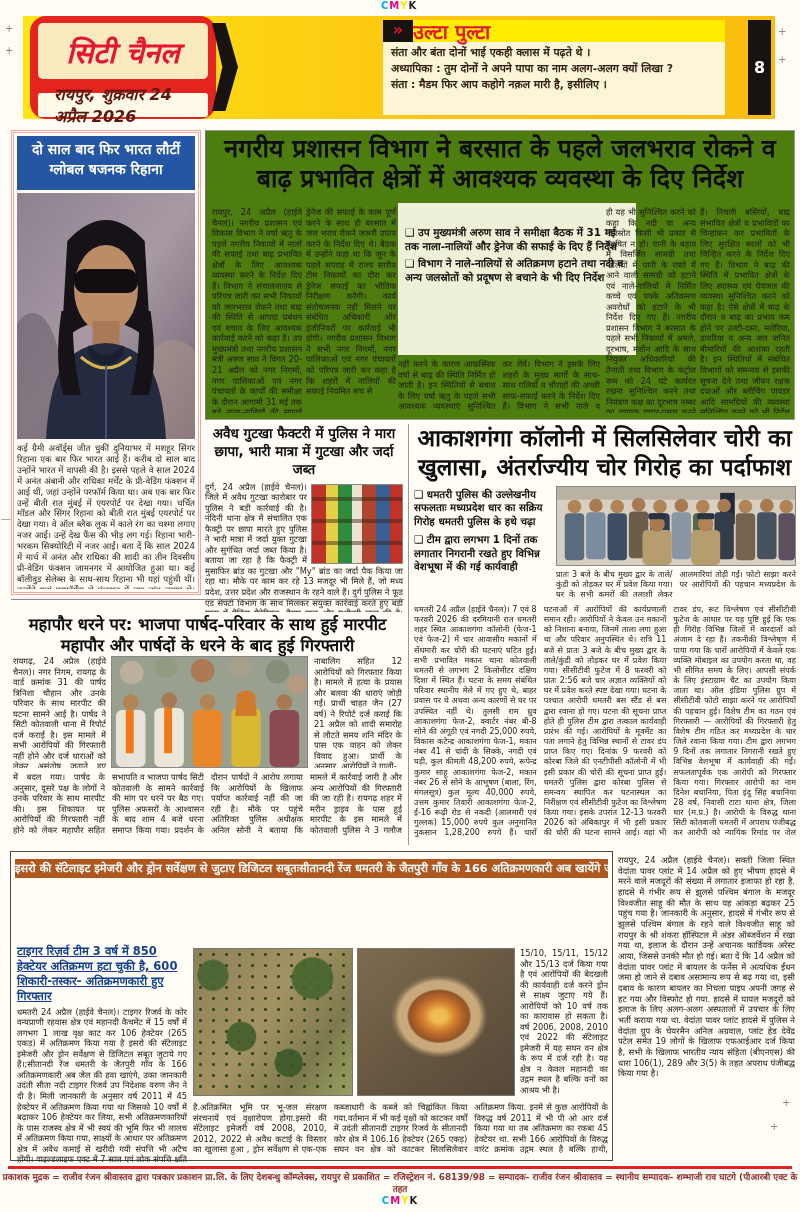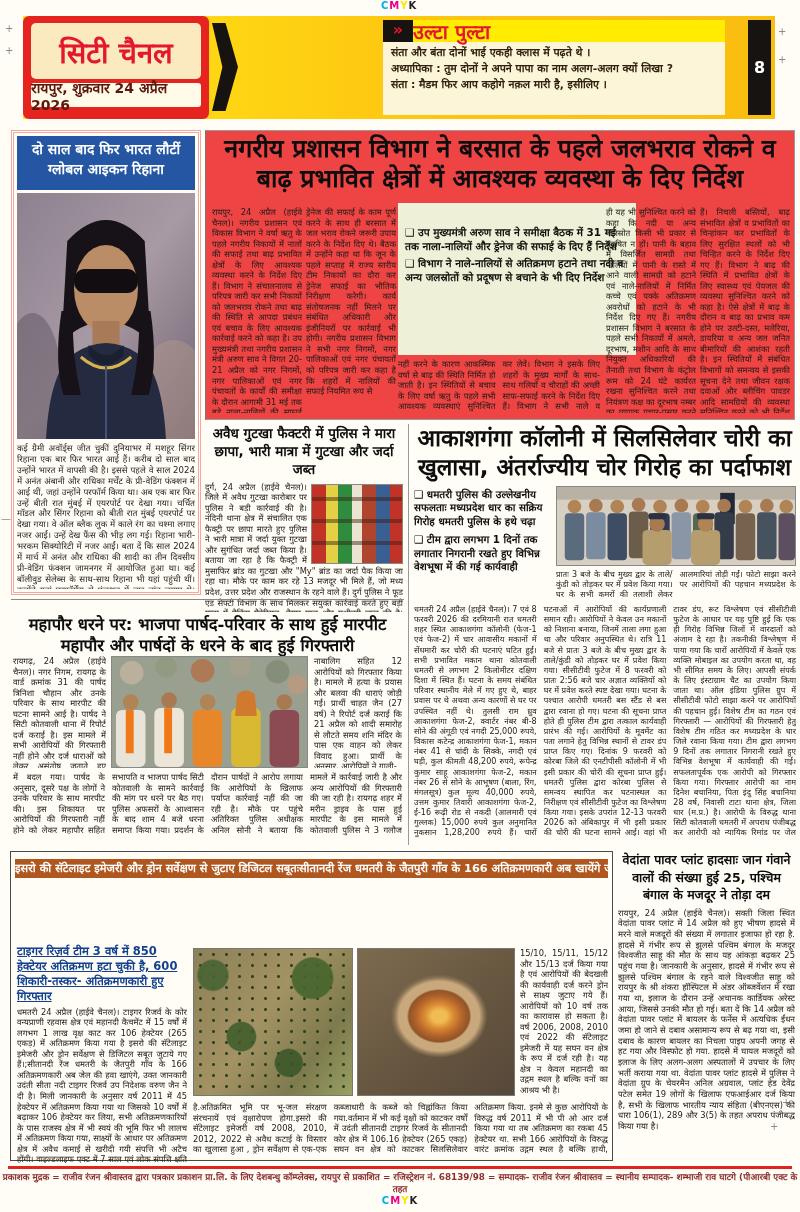--- a/index.html
+++ b/index.html
@@ -13,44 +13,44 @@
   .t { font-size:8.3px; line-height:1.27; text-align:justify; overflow:hidden; color:#201c18; }
   .crop { color:#8a8a8a; font-size:10px; line-height:1; }
 
   
   .cmyk { font-size:10px; font-weight:bold; letter-spacing:1px; }
   .cmyk .c{color:#00aeef}.cmyk .m{color:#ec008c}.cmyk .y{color:#ffe600}.cmyk .k{color:#231f20}
 
   
   #masthead { left:23px; top:16px; width:752px; height:103px;
     background:linear-gradient(90deg,#ffe515,#fdc511 55%,#f9bd10); }
-  #logo-box { position:absolute; left:0; top:0; width:186px; height:103px;
-    background:#e5231f; border-radius:6px; padding:7px 8px; }
+  #logo-box { position:absolute; left:7px; top:0; width:186px; height:103px;
+    background:#e5231f; border-radius:16px; padding:7px 8px;font-style:italic; }
   #logo-inner { background:#fbe9c0; border-radius:5px; height:56px; display:flex; align-items:center; justify-content:center;
     color:#e3172f; font-weight:bold; font-size:29px; }
-  #logo-date { margin-top:4px; background:#fffbe8; border-radius:3px; height:24px; display:flex; align-items:center; justify-content:center;
-    color:#5a180e; font-weight:bold; font-size:14px; }
+  #logo-date { margin-top:14px; background:#fffbe8; border-radius:3px; height:24px; display:flex; align-items:center; justify-content:center;
+    color:#5a180e; font-weight:bold; font-size:16px;padding-left:16px; }
   #chev { position:absolute; left:189px; top:7px; width:26px; height:88px; background:#161310;
     clip-path:polygon(0 0,52% 0,100% 50%,52% 100%,0 100%,40% 50%); }
   #joke { position:absolute; left:360px; top:4px; width:342px; height:95px; }
   #joke-head { height:22px; background:#ffec00; display:flex; align-items:center; }
   #joke-arrow { width:30px; height:22px; background:#161310; color:#e3172f; font-weight:bold; font-size:16px; line-height:20px; text-align:center; }
   #joke-title { flex:1; text-align:left; color:#e3172f; font-weight:bold; font-size:20px; }
   #joke-body { background:#fcf5d8; height:73px; padding:3px 8px; font-size:10.8px; font-weight:bold; color:#33210f; line-height:1.5; overflow:hidden; }
   #pagenum { position:absolute; left:725px; top:4px; width:23px; height:95px; background:#171310; color:#fff;
     display:flex; align-items:center; justify-content:center; font-weight:bold; font-size:16px; }
 
   
   #rihanna { left:11px; top:130px; width:190px; height:465px; border:3px double #f0a9a0; background:#fffdf6; padding:3px; }
   #rihanna-head { background:#2456a4; color:#fff; font-weight:bold; font-size:14px; text-align:center; line-height:1.45; padding:3px 2px; height:54px; }
   #rihanna-photo { width:100%; height:246px; margin-top:3px; display:block; }
   #rihanna-body { margin-top:4px; height:146px; }
 
   
-  #lead { left:205px; top:130px; width:590px; height:290px; border:1px solid #9a9a9a; border-left:1px solid #777; background:#ef4444; padding:3px 6px; }
+  #lead { left:205px; top:130px; width:590px; height:290px; border:1px solid #9a9a9a; border-left:1px solid #777; background:#4d7c0f; padding:3px 6px; }
   #lead-head { font-size:25px; font-weight:bold; text-align:center; line-height:1.2; color:#0d0d0d; }
   .lead-col { position:absolute; width:90px; height:206px; top:76px; }
   #lead-box { position:absolute; left:192px; top:72px; width:238px; height:152px; background:#eef0d8; padding:23px 7px; }
   .lead-bullet { font-size:10.4px; font-weight:bold; line-height:1.32; color:#14100c; margin-bottom:4px; text-align:left; }
   #lead-underbox { position:absolute; left:192px; top:228px; width:202px; height:56px; column-count:2; column-gap:7px; }
 
   
   #gutkha { left:205px; top:424px; width:198px; height:174px; }
   #gutkha-head { font-size:13.5px; font-weight:bold; text-align:center; line-height:1.35; color:#0d0d0d; }
   #gutkha-body { margin-top:3px; height:130px; }
@@ -140,21 +140,21 @@
       <div id="joke-body">
         <div>संता और बंता दोनों भाई एकही क्लास में पढ़ते थे ।</div>
         <div>अध्यापिका : तुम दोनों ने अपने पापा का नाम अलग-अलग क्यों लिखा ?</div>
         <div>संता : मैडम फिर आप कहोगे नक़ल मारी है, इसीलिए ।</div>
       </div>
     </div>
     <div id="pagenum">8</div>
   </div>
 
   <div class="abs" id="rihanna">
-    <div id="rihanna-head">दो साल बाद फिर भारत लौटीं ग्लोबल आइकन रिहाना</div>
+    <div id="rihanna-head">दो साल बाद फिर भारत लौटीं ग्लोबल षजनक रिहाना</div>
     <svg id="rihanna-photo" viewBox="0 0 184 246" preserveAspectRatio="none">
       <defs>
           <linearGradient id="rbg" x1="0" y1="0" x2="1" y2="1">
         <stop offset="0" stop-color="#8d8190"></stop>
             <stop offset=".5" stop-color="#a89aa4"></stop>
             <stop offset="1" stop-color="#6e6270"></stop>
       </linearGradient>
         </defs>
       <rect width="184" height="246" fill="url(#rbg)"></rect>
       <ellipse cx="162" cy="205" rx="38" ry="58" fill="#b59a8a" opacity=".45"></ellipse>
@@ -277,21 +277,20 @@
       <div id="tiger-subhead">टाइगर रिज़र्व टीम 3 वर्ष में 850 हेक्टेयर अतिक्रमण हटा चुकी है, 600 शिकारी-तस्कर- अतिक्रमणकारी हुए गिरफ्तार</div>
       <div class="t" style="height:156px">धमतरी 24 अप्रैल (हाईवे चैनल)। टाइगर रिजर्व के कोर वन्यप्राणी रहवास क्षेत्र एवं महानदी कैचमेंट में 15 वर्षों में लगभग 1 लाख वृक्ष काट कर 106 हेक्टेयर (265 एकड़) में अतिक्रमण किया गया है इसरो की सॅटेलाइट इमेजरी और ड्रोन सर्वेक्षण से डिजिटल सबूत जुटाये गए हैं।;सीतानदी रेंज धमतरी के जैतपुरी गाँव के 166 अतिक्रमणकारी अब जेल की हवा खाएंगे, उक्त जानकारी उदंती सीता नदी टाइगर रिजर्व उप निदेशक वरुण जैन ने दी है। मिली जानकारी के अनुसार वर्ष 2011 में 45 हेक्टेयर में अतिक्रमण किया गया था जिसको 10 वर्षों में बढ़ाकर 106 हेक्टेयर कर लिया, सभी अतिक्रमणकारियों के पास राजस्व क्षेत्र में भी स्वयं की भूमि फिर भी लालच में अतिक्रमण किया गया, साक्ष्यों के आधार पर अतिक्रमण क्षेत्र में अवैध कमाई से खरीदी गयी संपत्ति भी अटैच होंगी। वाइल्डलाइफ एक्ट में 7 साल एवं लोक संपत्ति क्षति अधिनियम में 3 साल तक का सश्रम कारावास का प्रावधान है।</div>
     </div>
     <div id="tiger-photo1"></div>
     <div id="tiger-photo2"></div>
     <div id="tiger-right" class="t">15/10, 15/11, 15/12 और 15/13 दर्ज किया गया है एवं आरोपियों की बेदखली की कार्यवाही दर्ज करने ड्रोन से साक्ष्य जुटाए गये हैं। आरोपियों को 10 वर्ष तक का कारावास हो सकता है। वर्ष 2006, 2008, 2010 एवं 2022 की सॅटेलाइट इमेजरी में यह सघन वन क्षेत्र के रूप में दर्ज रही है। यह क्षेत्र न केवल महानदी का उद्गम स्थल है बल्कि वनों का आश्रय भी है।</div>
     <div id="tiger-below" class="t">है.अतिक्रमित भूमि पर भू-जल संरक्षण संरचनायें एवं वृक्षारोपण होगा.इसरो की सॅटेलाइट इमेजरी वर्ष 2008, 2010, 2012, 2022 से अवैध कटाई के विस्तार का खुलासा हुआ , ड्रोन सर्वेक्षण से एक-एक कब्जाधारी के कब्जे को चिह्नांकित किया गया.वर्तमान में भी कई वृक्षों को काटकर वर्षों में उदंती सीतानदी टाइगर रिजर्व के सीतानदी कोर क्षेत्र में 106.16 हेक्टेयर (265 एकड़) सघन वन क्षेत्र को काटकर सिलसिलेवार अतिक्रमण किया. इनमे से कुछ आरोपियों के विरुद्ध वर्ष 2011 में भी पी ओ आर दर्ज किया गया था तब अतिक्रमण का रकबा 45 हेक्टेयर था. सभी 166 आरोपियों के विरुद्ध वारंट क्रमांक उद्गम स्थल है बल्कि हाथी, तेंदुआ, वन्यप्राणी का रहवास स्थल भी है. टाइगर रिजर्व एवं उसके बाहर के क्षेत्र में मानव-वन्यप्राणी द्वन्द नियंत्रण में अतिक्रमणकारियों द्वारा किये गये अपराध ने क्षेत्र की इकोलॉजी पर असर डाला है जिसको बेदखली कर रिस्टोर किया जावेगा.</div>
   </div>
 
   <div class="abs" id="vedanta">
-    <div id="vedanta-head">वेदांता पावर प्लांट हादसाः जान गंवाने वालों की संख्या हुई 25, पश्चिम बंगाल के मजदूर ने तोड़ा दम</div>
     <div id="vedanta-body" class="t">रायपुर, 24 अप्रैल (हाईवे चैनल)। सक्ती जिला स्थित वेदांता पावर प्लांट में 14 अप्रैल को हुए भीषण हादसे में मरने वाले मजदूरों की संख्या में लगातार इजाफा हो रहा है. हादसे में गंभीर रूप से झुलसे पश्चिम बंगाल के मजदूर विश्वजीत साहू की मौत के साथ यह आंकड़ा बढ़कर 25 पहुंच गया है। जानकारी के अनुसार, हादसे में गंभीर रूप से झुलसे पश्चिम बंगाल के रहने वाले विश्वजीत साहू को रायपुर के श्री शंकरा हॉस्पिटल में अंडर ऑब्जर्वेशन में रखा गया था, इलाज के दौरान उन्हें अचानक कार्डियक अरेस्ट आया, जिससे उनकी मौत हो गई। बता दें कि 14 अप्रैल को वेदांता पावर प्लांट में बायलर के फर्नेस में अत्यधिक ईंधन जमा हो जाने से दबाव असामान्य रूप से बढ़ गया था, इसी दबाव के कारण बायलर का निचला पाइप अपनी जगह से हट गया और विस्फोट हो गया. हादसे में घायल मजदूरों को इलाज के लिए अलग-अलग अस्पतालों में उपचार के लिए भर्ती कराया गया था. वेदांता पावर प्लांट हादसे में पुलिस ने वेदांता ग्रुप के चेयरमैन अनिल अग्रवाल, प्लांट हेड देवेंद्र पटेल समेत 19 लोगों के खिलाफ एफआईआर दर्ज किया है, सभी के खिलाफ भारतीय न्याय संहिता (बीएनएस) की धारा 106(1), 289 और 3(5) के तहत अपराध पंजीबद्ध किया गया है।</div>
   </div>
 
   <div class="abs" id="footer-line"></div>
   <div class="abs footer-text" style="top:1171px;">प्रकाशक मुद्रक = राजीव रंजन श्रीवास्तव द्वारा पत्रकार प्रकाशन प्रा.लि. के लिए देशबन्धु कॉम्प्लेक्स, रायपुर से प्रकाशित = रजिस्ट्रेशन नं. 68139/98 = सम्पादक- राजीव रंजन श्रीवास्तव = स्थानीय सम्पादक- शम्भाजी राव घाटगे (पीआरबी एक्ट के तहत</div>
   <div class="abs footer-text" style="top:1213px;">समाचार चयन के लिए जिम्मेदार) फोन: 0771-4077750 4077760 = भिलाई कार्यालय- व्यावसायिक परिसर, आकाशगंगा, सुपेला भिलाई मो. 6263674431 email _ highwayraipurcg@gmail.com</div>
   <div class="abs cmyk" style="left:0; top:1195px; width:100%; text-align:center;"><span class="c">C</span><span class="m">M</span><span class="y">Y</span><span class="k">K</span></div>
 
 </div>
 

